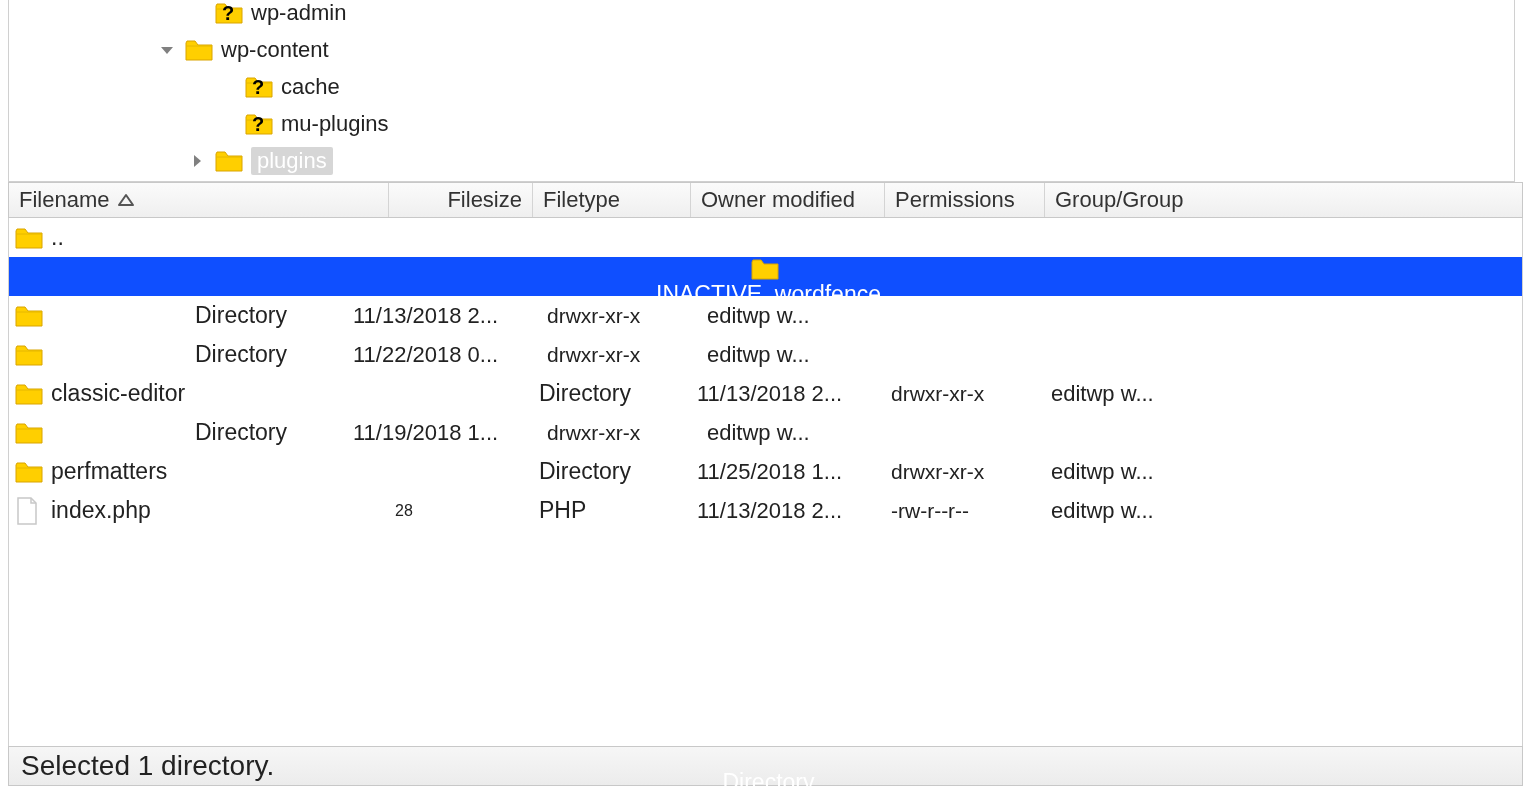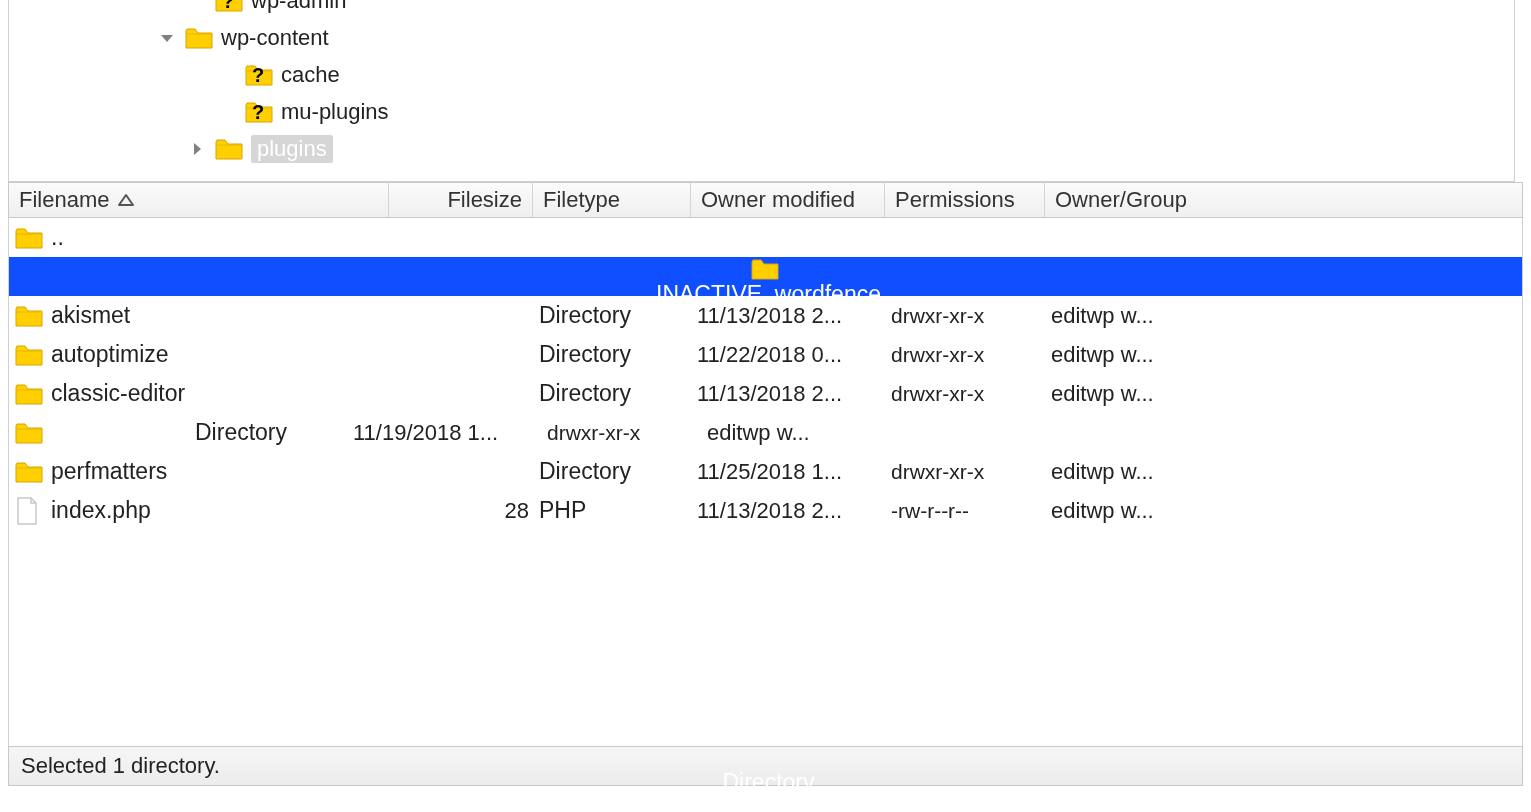--- a/index.html
+++ b/index.html
@@ -12,21 +12,21 @@
     height: 812px;
     overflow: hidden;
   }
 
   
   .tree-panel {
     height: 182px;
     border: 1px solid #d0d0d0;
     border-top: none;
     background: #fff;
-    padding-top: 4px;
+    padding-top: 16px;
     overflow: hidden;
     margin-left: 8px;
     margin-right: 16px;
   }
   .tree-row {
     display: flex;
     align-items: center;
     height: 37px;
     gap: 8px;
     user-select: none;
@@ -95,38 +95,38 @@
     display:flex;
     align-items:center;
     height: 39px;
     padding-left: 6px;
     user-select:none;
   }
   .file-row.selected { background:#0f4fff; color:#fff;flex-direction:column; }
   .file-row .icon-cell { width: 36px; display:flex; align-items:center; }
   .file-row .cell { overflow:hidden; white-space:nowrap; }
   .file-row .name-cell { flex: 0 0 344px; font-size:23px; }
-  .file-row .size-cell { flex:0 0 144px; text-align:right; padding-right:10px; font-size:22px; }
+  .file-row .size-cell { flex:0 0 144px; padding-right:10px; font-size:16px; }
   .file-row .type-cell { flex:0 0 158px; font-size:23px; }
   .file-row .mod-cell  { flex:0 0 194px; font-size:22px; }
   .file-row .perm-cell { flex:0 0 160px; font-size:21px; }
   .file-row .owner-cell{ flex:0 0 160px; font-size:22px; }
 
   .file-icon { width:24px; height:28px; }
   .file-icon svg { width:24px; height:28px; display:block; }
 
   
   .status-bar {
     margin-left:8px; margin-right:8px;
     height: 40px;
     background: linear-gradient(#f6f6f6,#ececec);
     border:1px solid #c8c8c8;
     display:flex; align-items:center;
     padding-left: 12px;
-    font-size: 22px;
+    font-size: 28px;
     color:#222;
   }
 
   
   .w-name { width: 380px; }
   .w-size { width: 144px; }
   .w-type { width: 158px; }
   .w-mod  { width: 194px; }
   .w-perm { width: 160px; }
   .w-owner{ width: 168px; border-right:none !important; }
@@ -212,21 +212,21 @@
     <div class="col w-type">
       <span>Filetype</span>
     </div>
     <div class="col w-mod">
       <span>Owner modified</span>
     </div>
     <div class="col w-perm">
       <span>Permissions</span>
     </div>
     <div class="col w-owner">
-      <span>Owner/Group</span>
+      <span>Group/Group</span>
     </div>
   </div>
   <div class="list-body" id="list-body">
       <div class="file-row">
         <span class="icon-cell">
           <span class="folder-icon">
             <svg viewBox="0 0 28 24">
               <path d="M1 5 L1 22 L27 22 L27 7 L13 7 L10 3 L2 3 Z" fill="#ffcf00" stroke="#d9a400" stroke-width="1"></path>
               <path d="M1 8 L27 8" stroke="#e6b800" stroke-width="1"></path>
             </svg>
@@ -256,37 +256,35 @@
       </div>
       <div class="file-row">
         <span class="icon-cell">
           <span class="folder-icon">
             <svg viewBox="0 0 28 24">
               <path d="M1 5 L1 22 L27 22 L27 7 L13 7 L10 3 L2 3 Z" fill="#ffcf00" stroke="#d9a400" stroke-width="1"></path>
               <path d="M1 8 L27 8" stroke="#e6b800" stroke-width="1"></path>
             </svg>
           </span>
         </span>
-        <span class="cell name-cell">akismet</span>
         <span class="cell size-cell"></span>
         <span class="cell type-cell">Directory</span>
         <span class="cell mod-cell">11/13/2018 2...</span>
         <span class="cell perm-cell">drwxr-xr-x</span>
         <span class="cell owner-cell">editwp w...</span>
       </div>
       <div class="file-row">
         <span class="icon-cell">
           <span class="folder-icon">
             <svg viewBox="0 0 28 24">
               <path d="M1 5 L1 22 L27 22 L27 7 L13 7 L10 3 L2 3 Z" fill="#ffcf00" stroke="#d9a400" stroke-width="1"></path>
               <path d="M1 8 L27 8" stroke="#e6b800" stroke-width="1"></path>
             </svg>
           </span>
         </span>
-        <span class="cell name-cell">autoptimize</span>
         <span class="cell size-cell"></span>
         <span class="cell type-cell">Directory</span>
         <span class="cell mod-cell">11/22/2018 0...</span>
         <span class="cell perm-cell">drwxr-xr-x</span>
         <span class="cell owner-cell">editwp w...</span>
       </div>
       <div class="file-row">
         <span class="icon-cell">
           <span class="folder-icon">
             <svg viewBox="0 0 28 24">

